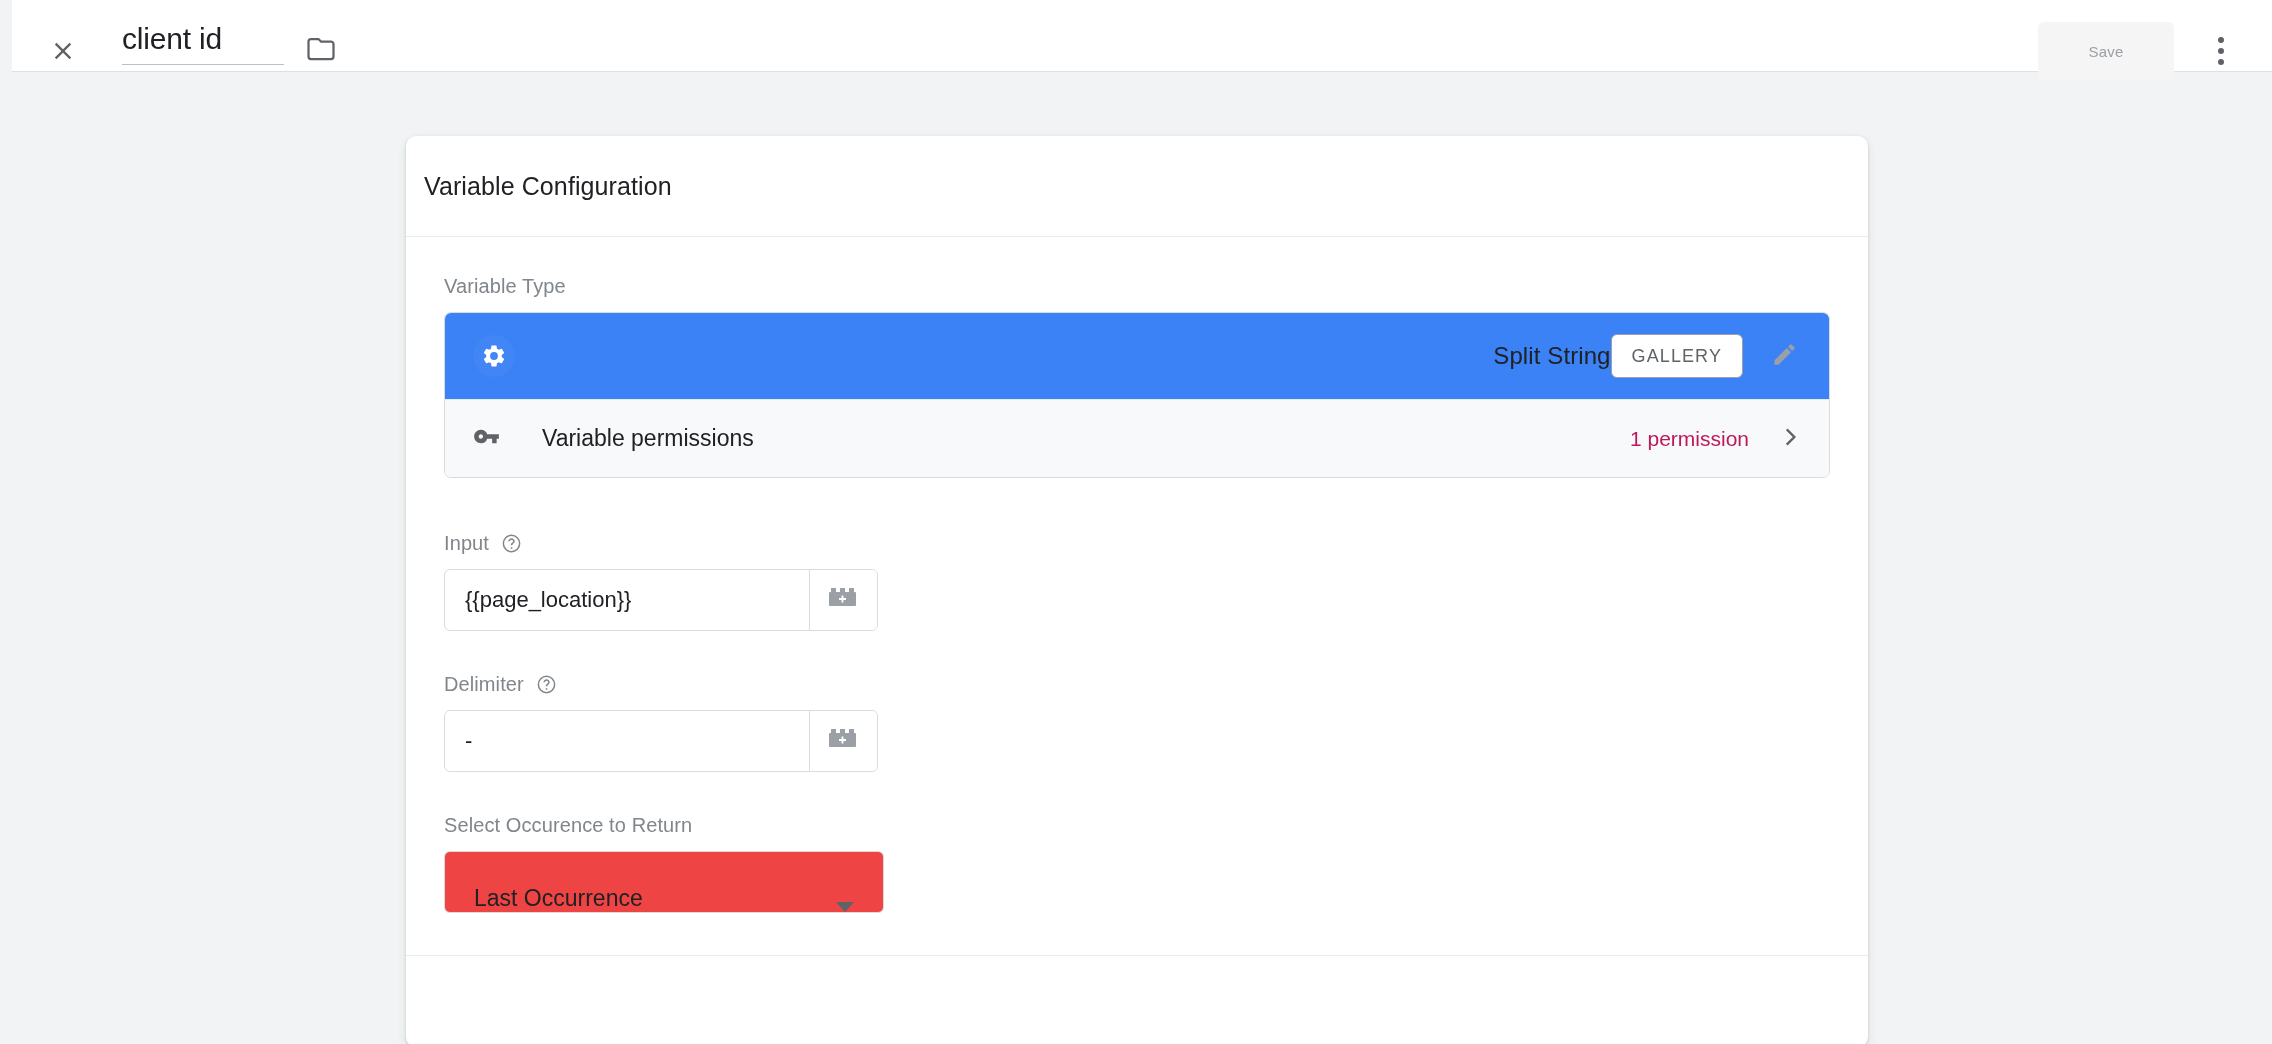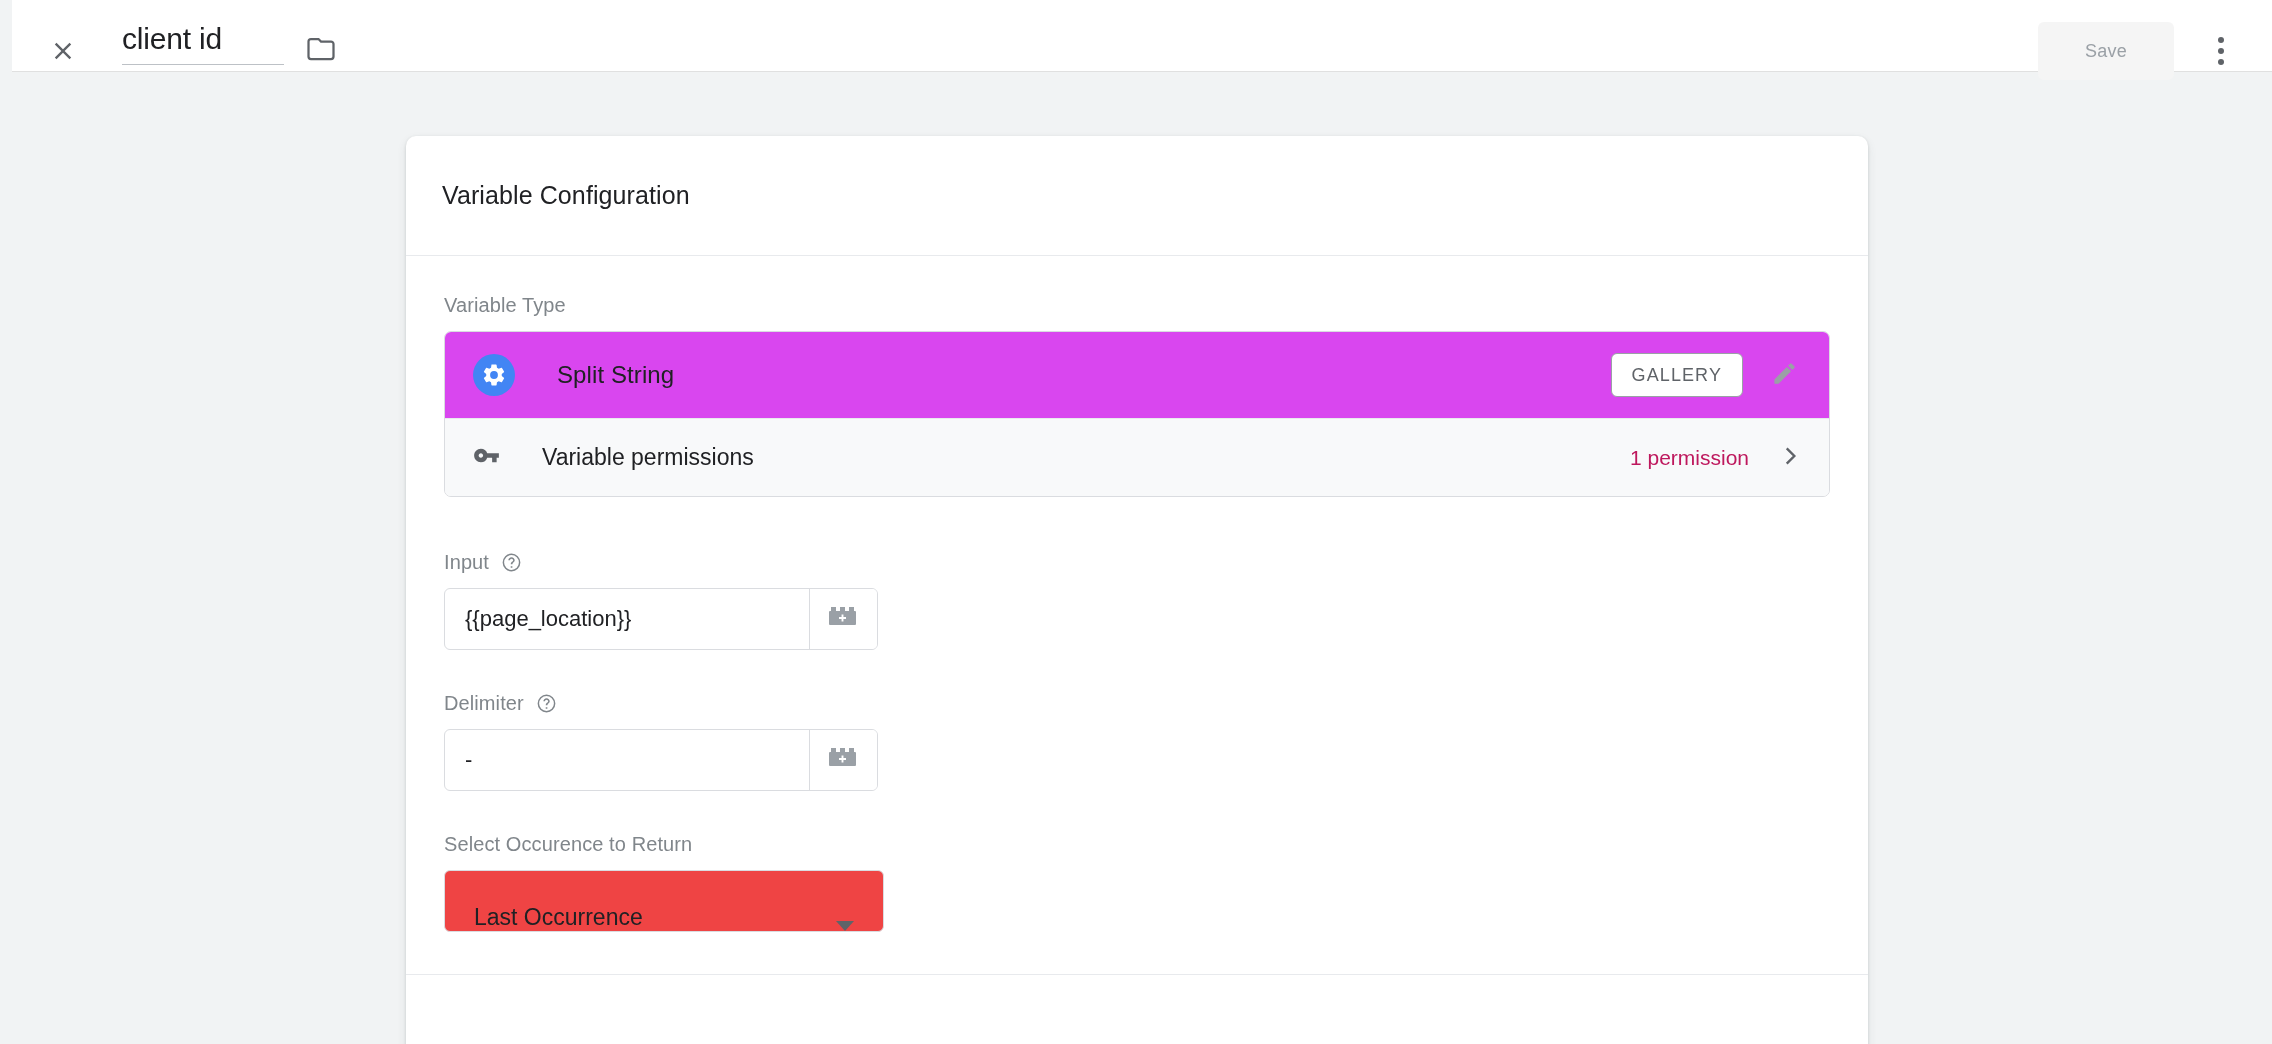--- a/index.html
+++ b/index.html
@@ -82,21 +82,21 @@
     position: absolute;
     right: 110px;
     top: 22px;
     width: 136px;
     height: 58px;
     background: #f5f5f5;
     border: none;
     border-radius: 6px;
     color: #9aa0a6;
     font-family: "Liberation Sans", sans-serif;
-    font-size: 18px;
+    font-size: 15px;
     letter-spacing: 0.2px;
     cursor: default;
     display: flex;
     align-items: center;
     justify-content: center;
   }
 
   .more-btn {
     position: absolute;
     right: 44px;
@@ -123,24 +123,24 @@
     position: absolute;
     left: 406px;
     top: 136px;
     width: 1462px;
     background: #ffffff;
     border-radius: 10px;
     box-shadow: 0 1px 3px rgba(60,64,67,0.18), 0 4px 10px rgba(60,64,67,0.10);
     overflow: hidden;
   }
   .card-header {
-    height: 120px;
-    display: flex;
-    align-items: center;
-    padding-left: 36px;
+    height: 101px;
+    display: flex;
+    align-items: center;
+    padding-left: 18px;
     border-bottom: 1px solid #e8eaed;
   }
   .card-title {
     font-size: 25px;
     color: #202124;
     letter-spacing: 0.1px;
   }
   .card-body {
     padding: 38px 38px 0 38px;
   }
@@ -160,21 +160,22 @@
     border: 1px solid #dadce0;
     border-radius: 7px;
     overflow: hidden;
     margin-bottom: 54px;
   }
   .vtype-row {
     height: 86px;
     display: flex;
     align-items: center;
     padding: 0 18px 0 28px;
-    background: #d946ef;
+    background: #3b82f6;
+    text-align: right;
   }
   .gear-circle {
     width: 42px;
     height: 42px;
     border-radius: 50%;
     background: #4285f4;
     display: flex;
     align-items: center;
     justify-content: center;
     flex: 0 0 auto;

